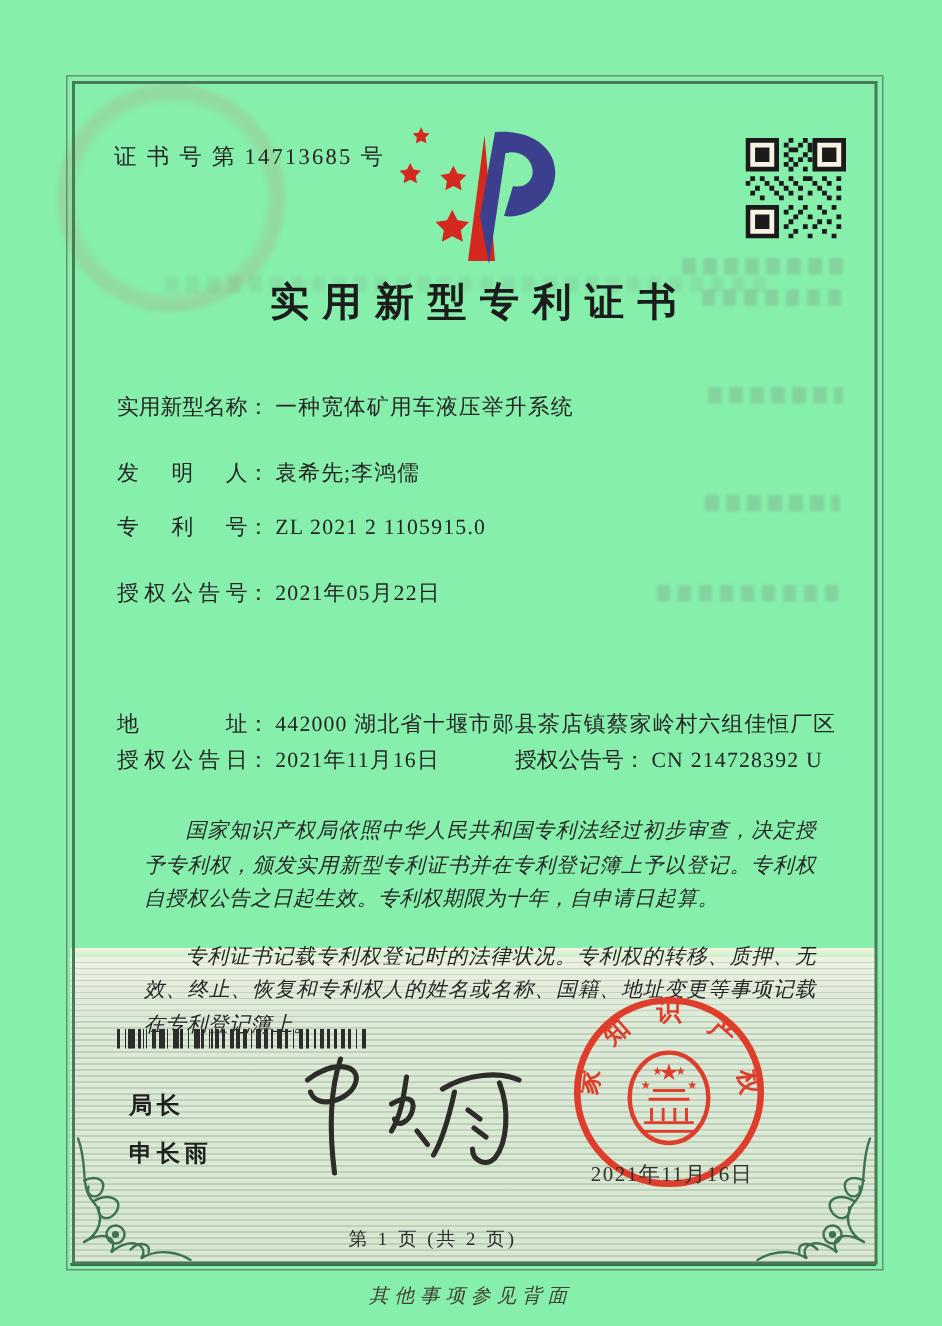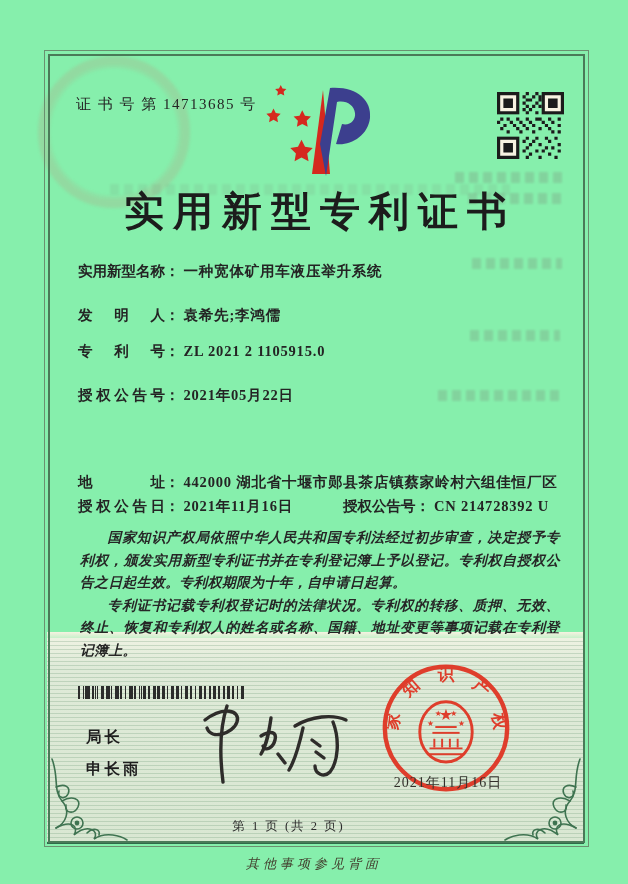--- a/index.html
+++ b/index.html
@@ -10,28 +10,28 @@
   .border-outer{left:44px;top:50px;width:543px;height:795px;border:1px solid #6a9070;}
   .border-inner{position:absolute;left:3px;top:3px;right:3px;bottom:3px;border:2px solid #4a7a58;}
   
   .band{left:47px;top:638px;width:537px;height:204px;
     background:
       repeating-linear-gradient(0deg, rgba(106,152,116,.28) 0 1px, rgba(0,0,0,0) 1px 4px),
       linear-gradient(180deg,#eef2e2 0,#dfead8 30px,#d9e7d2 100%);
     border-bottom:2px solid #2e6b49;}
   .band-fade{left:47px;top:632px;width:537px;height:14px;background:linear-gradient(180deg,#f7f2e1 0,rgba(247,242,225,0) 100%);}
   .cert-no{left:76px;top:95px;font-size:15px;color:#242424;letter-spacing:1.5px;}
-  .title{left:44px;top:184px;width:543px;text-align:center;font-size:40px;font-weight:700;color:#1c1c1c;letter-spacing:9px;text-indent:9px;}
-  .row{left:78px;font-size:14.5px;color:#242424;white-space:nowrap;font-weight:bold;}
+  .title{left:44px;top:184px;width:543px;text-align:center;font-size:26px;font-weight:700;color:#1c1c1c;letter-spacing:9px;text-indent:9px;}
+  .row{left:78px;font-size:14.5px;color:#242424;white-space:nowrap;}
   .flabel{display:inline-block;width:87px;text-align:justify;text-align-last:justify;vertical-align:bottom;}
   .colon{display:inline-block;margin-right:4px;}
   .fvalue{letter-spacing:.8px;}
   .grant{margin-left:50px;}
   .paras{left:80px;top:527px;width:480px;font-size:13.8px;line-height:22.6px;color:#262626;text-align:justify;font-style:italic;}
-  .paras p{margin:0;text-indent:2em;letter-spacing:.4px;font-weight:bold;}
+  .paras p{margin:16px;text-indent:2em;letter-spacing:.4px;}
   .barcode{left:78px;top:686px;width:167px;height:13px;
     background:
       repeating-linear-gradient(90deg,#2c2c2c 0 2px,rgba(0,0,0,0) 2px 5px,#2c2c2c 5px 6px,rgba(0,0,0,0) 6px 9px,#2c2c2c 9px 12px,rgba(0,0,0,0) 12px 14px),
       repeating-linear-gradient(90deg,rgba(0,0,0,0) 0 7px,#2c2c2c 7px 9px,rgba(0,0,0,0) 9px 17px,#2c2c2c 17px 18px,rgba(0,0,0,0) 18px 23px);}
   .director{left:86px;font-size:15.5px;font-weight:700;color:#1f1f1f;letter-spacing:3px;text-align:right;}
   .seal-date{left:382px;top:774px;width:132px;text-align:center;font-size:14px;color:#33302b;letter-spacing:1px;}
   .page-footer{left:44px;top:818px;width:489px;text-align:center;font-size:12.5px;color:#2b2b2b;letter-spacing:2px;}
   .back-note{left:0;top:855px;width:628px;text-align:center;font-size:13px;font-style:italic;color:#43402f;letter-spacing:4px;}
   
   .ghost{filter:blur(1.2px);opacity:.45;height:11px;background:repeating-linear-gradient(90deg,rgba(122,136,118,.6) 0 9px,rgba(0,0,0,0) 9px 14px);}

